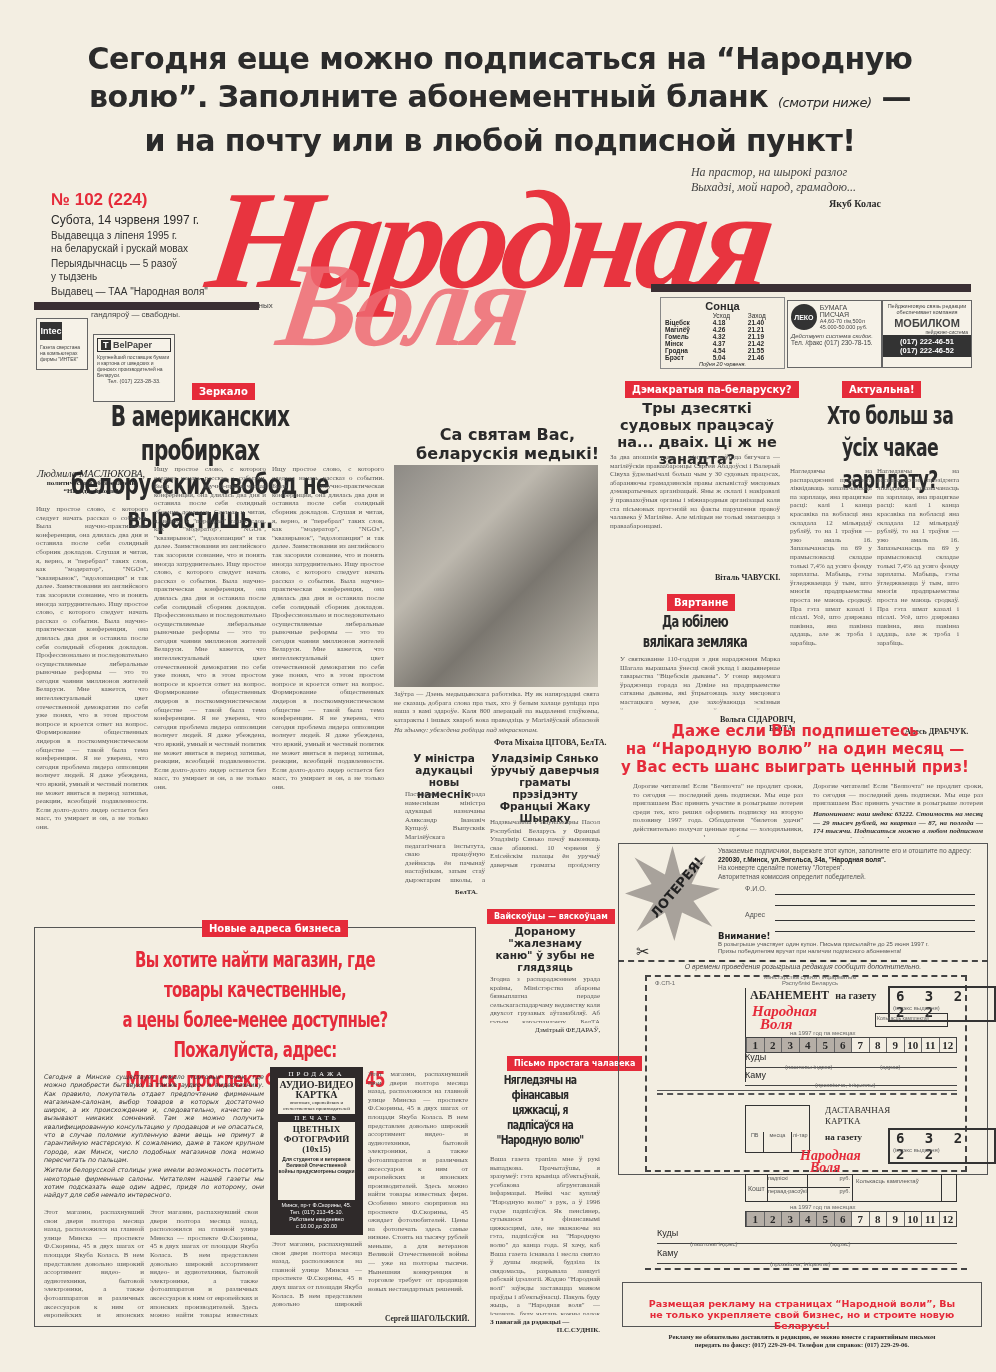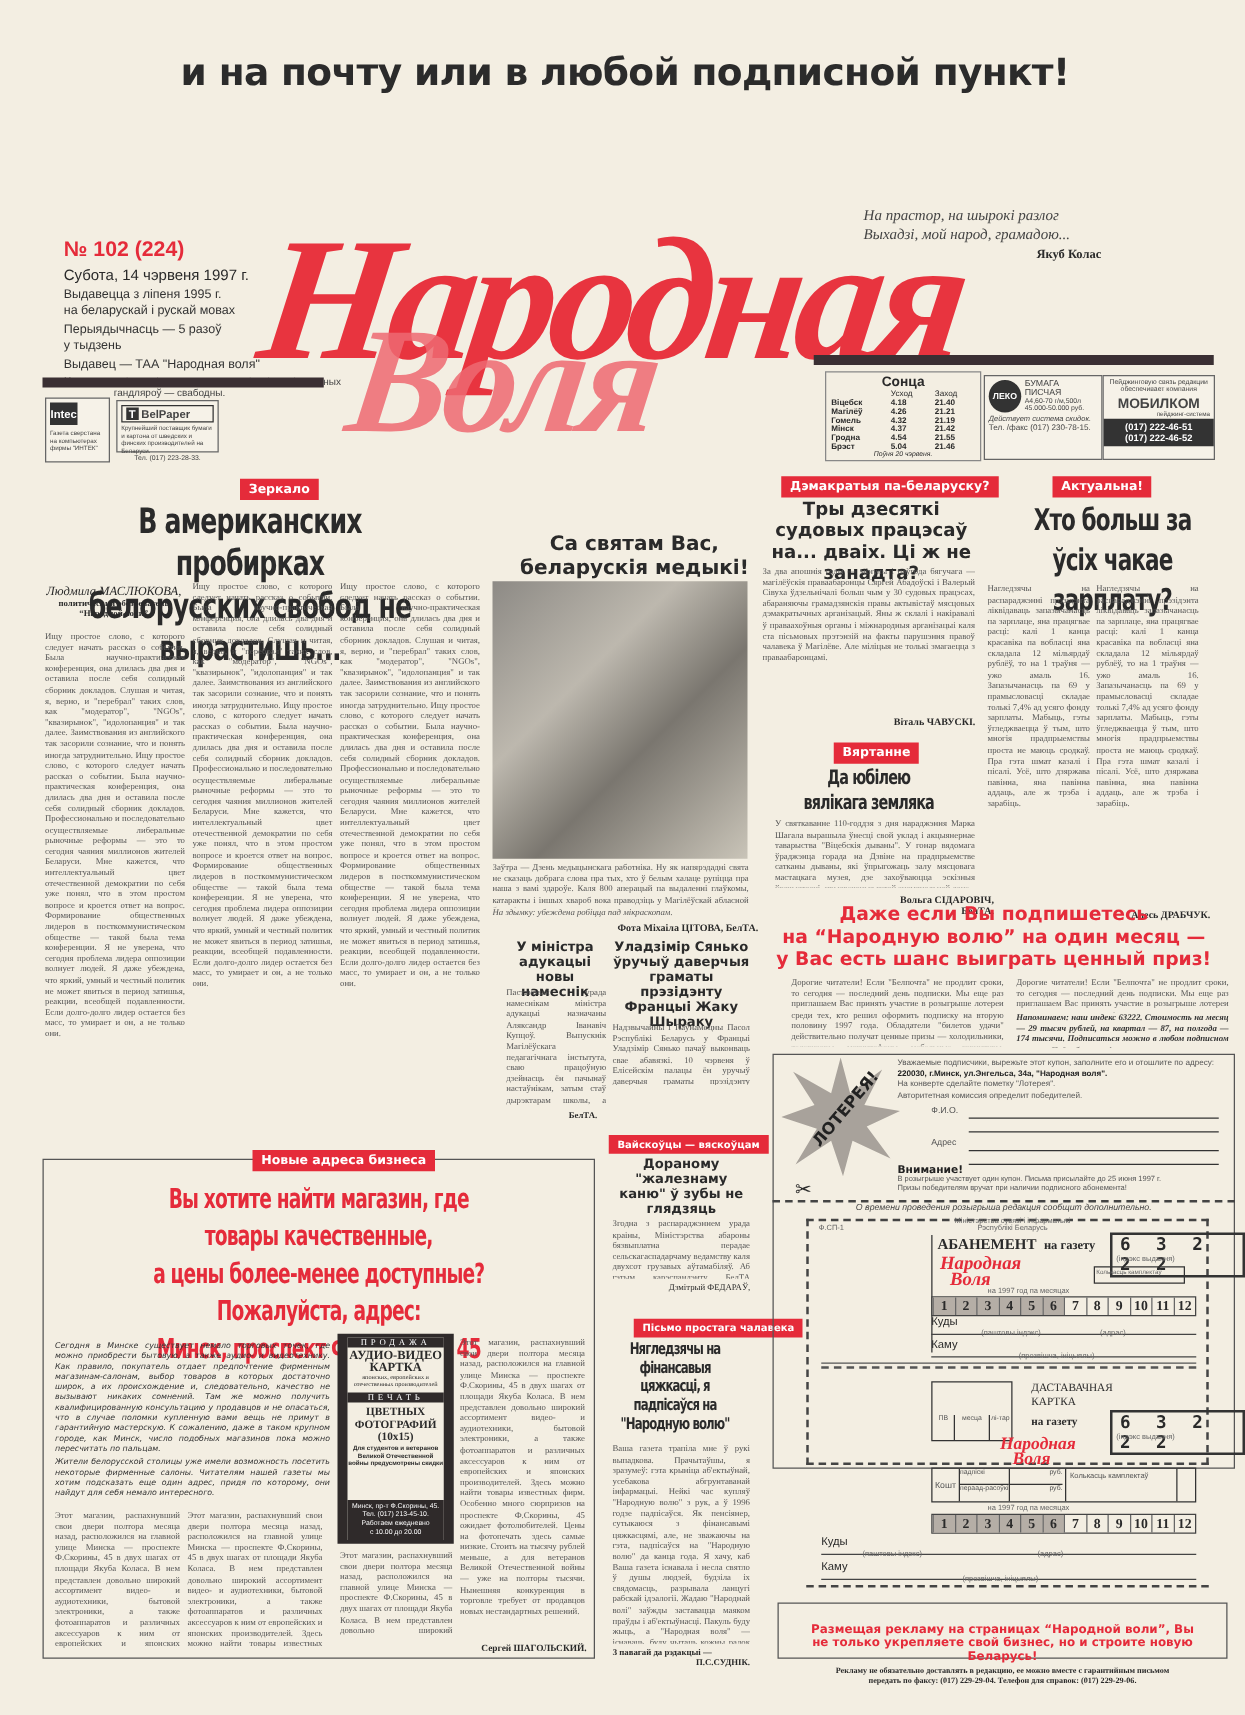--- a/index.html
+++ b/index.html
@@ -33,20 +33,22 @@
 .mgrid span{flex:1;text-align:center;font-weight:bold;font-size:11px;border-left:1px solid #666;padding:1px 0}
 .mgrid span.sh{background:#b5aea6}
 .idx{border:2px solid #333;font-weight:bold;font-size:14px;letter-spacing:6px;padding:0 6px;font-family:"DejaVu Sans Mono",monospace}
 .line{border-bottom:1px solid #444;height:16px;font-size:9px;font-family:"Liberation Sans",sans-serif}
 .sub{font-size:6px;color:#666;font-family:"Liberation Sans",sans-serif}
 </style>
 </head>
 <body>
 
 <div class="abs banner">
+  <div>Сегодня еще можно подписаться на “Народную</div>
+  <div><span>волю”. Заполните абонементный бланк </span><span class="small">(смотри ниже)</span><span> —</span></div>
   <div>и на почту или в любой подписной пункт!</div>
 </div>
 
 <div class="abs quote">
   <div>На прастор, на шырокі разлог</div>
   <div>Выхадзі, мой народ, грамадою...</div>
 </div>
 <div class="abs quote-author">Якуб Колас</div>
 
 <div class="abs logo-na">Народная</div>
@@ -62,21 +64,21 @@
   <div class="info">Выдавец — ТАА "Народная воля"</div>
   <div class="info">Кошт:</div>
   <div class="price">у кіёсках і крамах — 2000 руб., у індывідуальных гандляроў — свабодны.</div>
 </div>
 <div class="abs darkbar" style="left:34px;top:302px;width:225px"></div>
 
 <div class="abs adbox" style="left:36px;top:318px;width:52px;height:52px">
   <div style="background:#333;color:#fff;font-size:9px;font-weight:bold;width:22px;text-align:center;padding:4px 0">Intec</div>
   <div style="font-size:5px;margin-top:4px">Газета сверстана на компьютерах фирмы "ИНТЕК"</div>
 </div>
-<div class="abs adbox" style="left:93px;top:320px;width:82px;height:42px">
+<div class="abs adbox" style="left:93px;top:334px;width:82px;height:68px">
   <div style="border:1px solid #333;font-weight:bold;font-size:9px;padding:1px 3px"><span style="background:#333;color:#fff;padding:0 2px">T</span> <span>BelPaper</span></div>
   <div style="font-size:5px;line-height:6px;margin-top:2px">Крупнейший поставщик бумаги и картона от шведских и финских производителей на Беларуси.</div>
   <div style="font-size:5.5px;text-align:center">Тел. (017) 223-28-33.</div>
 </div>
 
 <div class="abs darkbar" style="left:651px;top:284px;width:320px"></div>
 
 <div class="abs sun">
   <h4>Сонца</h4>
   <table>

